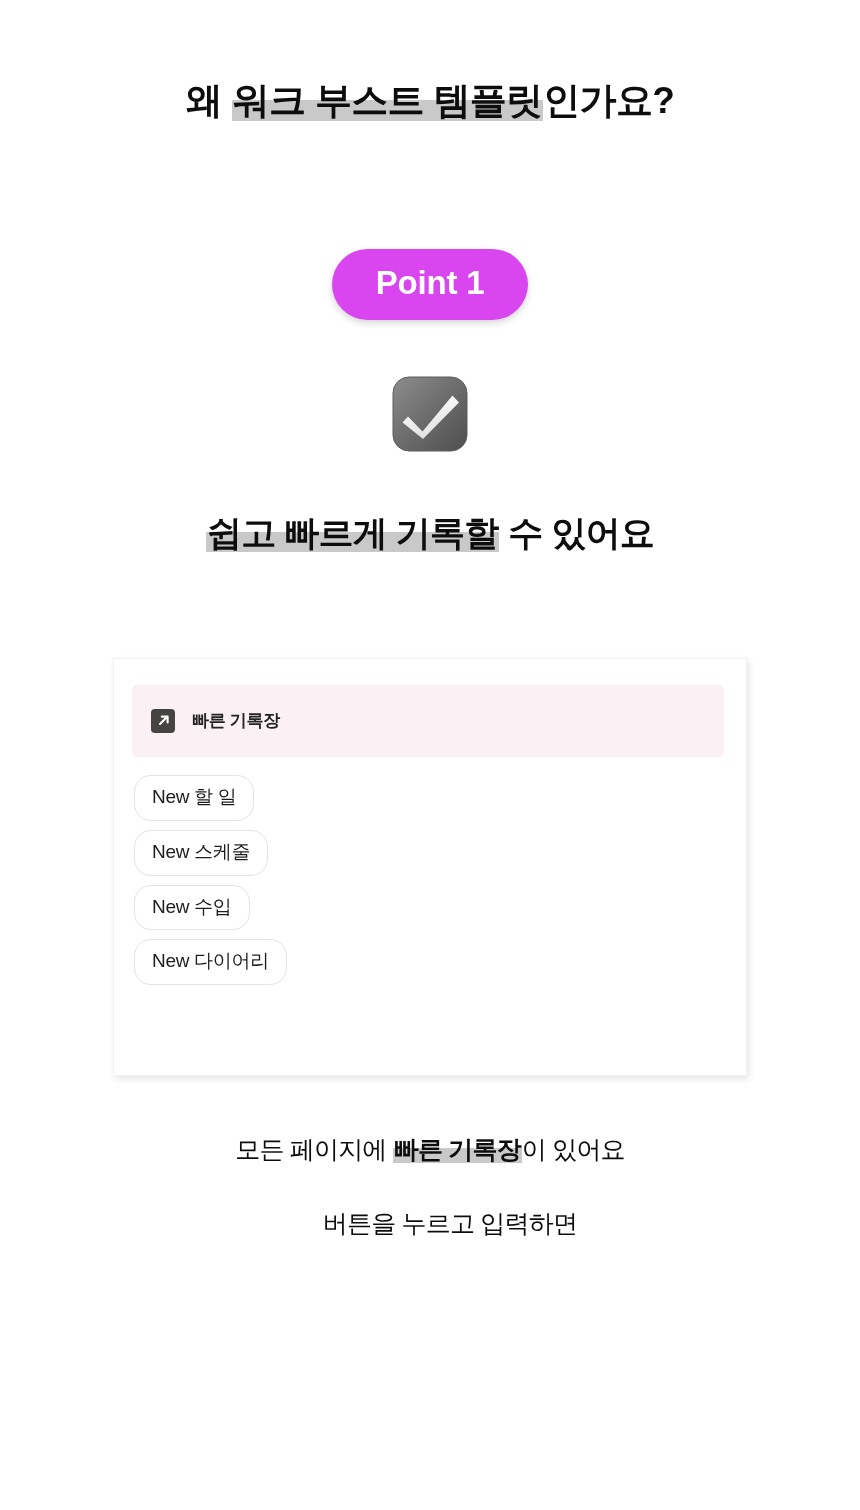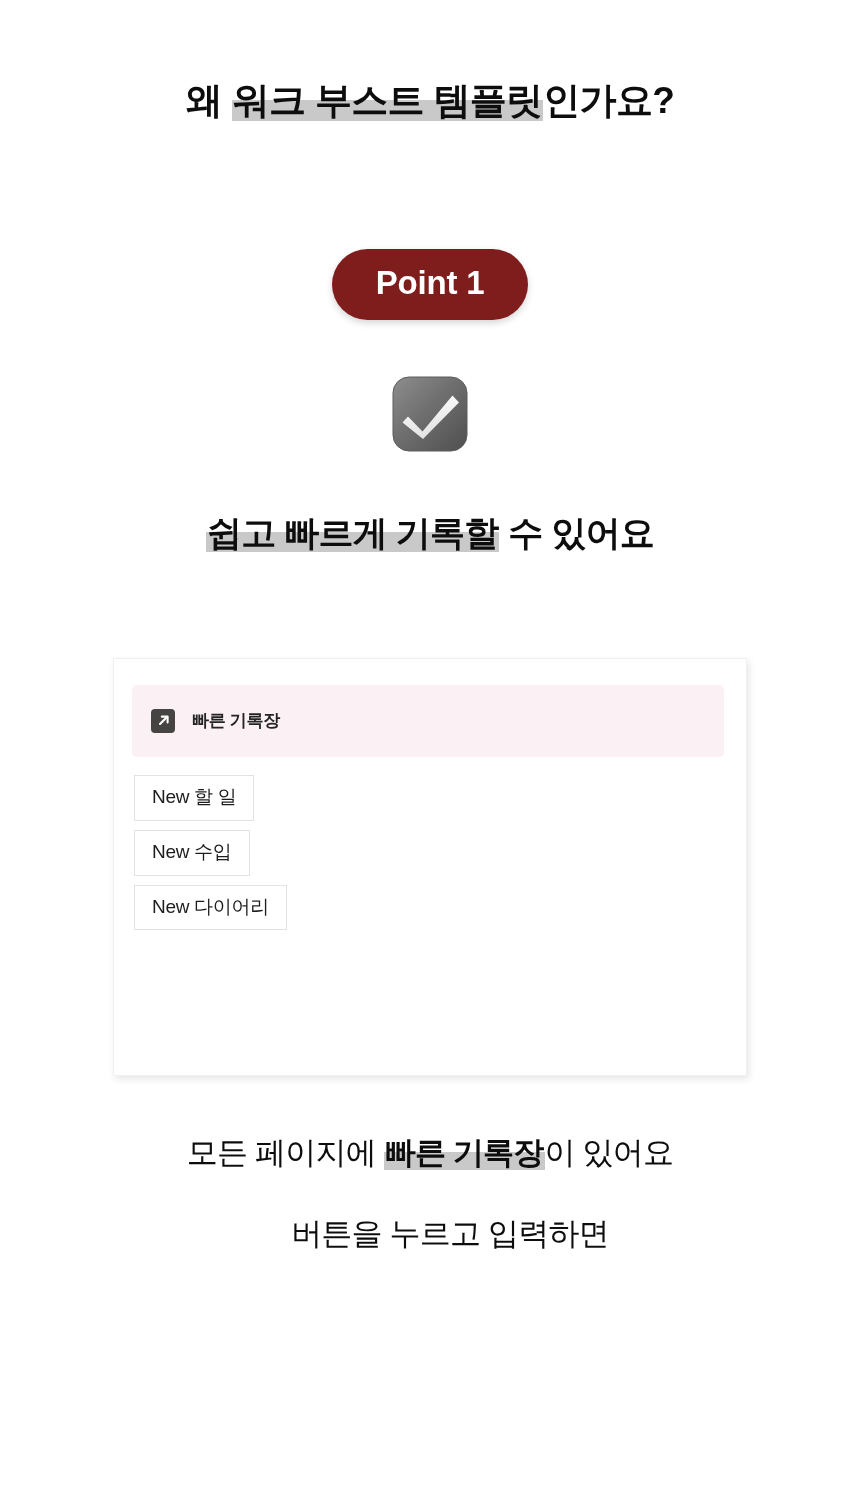--- a/index.html
+++ b/index.html
@@ -46,21 +46,21 @@
   }
 
   
   .badge-wrap {
     margin-top: 100px;
     display: flex;
     justify-content: center;
     width: 100%;
   }
   .point-badge {
-    background: #7f1d1d;
+    background: #d946ef;
     color: #ffffff;
     font-size: 33px;
     font-weight: 700;
     letter-spacing: -0.2px;
     padding: 17px 44px 19px 44px;
     border-radius: 42px;
     box-shadow: 0 3px 7px rgba(0,0,0,0.17);
     display: inline-block;
     line-height: 1.05;
   }
@@ -130,40 +130,40 @@
   .btn-list {
     display: flex;
     flex-direction: column;
     align-items: flex-start;
     gap: 9px;
     padding-left: 2px;
   }
   .new-btn {
     background: #ffffff;
     border: 1px solid #e3e3e3;
-    border-radius: 0;
+    border-radius: 17px;
     padding: 11px 17px 12px 17px;
     font-size: 19px;
     font-weight: 400;
     letter-spacing: -0.3px;
     color: #1d1d1d;
     line-height: 1.1;
     white-space: nowrap;
     font-family: "Liberation Sans", "DejaVu Sans", sans-serif;
     cursor: pointer;
   }
 
   
   .footer-copy {
     margin-top: 58px;
     width: 100%;
     text-align: center;
   }
   .fline {
-    font-size: 31px;
+    font-size: 25px;
     letter-spacing: -0.8px;
     color: #0d0d0d;
     line-height: 1.2;
     white-space: nowrap;
   }
   .fline + .fline { margin-top: 44px; margin-left: 40px; }
   .fw-bold { font-weight: 700; }
   .fw-reg  { font-weight: 400; }
 </style>
 </head>
@@ -208,20 +208,21 @@
         <svg width="17" height="17" viewBox="0 0 17 17" aria-hidden="true">
           <path d="M5 12 L12 5" stroke="#ffffff" stroke-width="2.1" stroke-linecap="round"></path>
           <path d="M6.8 4.6 L12.6 4.6 L12.6 10.4" stroke="#ffffff" stroke-width="2.1" stroke-linecap="round" stroke-linejoin="round" fill="none"></path>
         </svg>
       </span>
       <span class="quick-title">빠른 기록장</span>
     </div>
 
     <div class="btn-list">
       <button class="new-btn">New 할 일</button>
+      <button class="new-btn">New 스케줄</button>
       <button class="new-btn">New 수입</button>
       <button class="new-btn">New 다이어리</button>
     </div>
 
   </div>
 
   <div class="footer-copy">
     <div class="fline">
       <span class="fw-reg">모든 페이지에 </span><span class="hl fw-bold">빠른 기록장</span><span class="fw-reg">이 있어요</span>
     </div>

